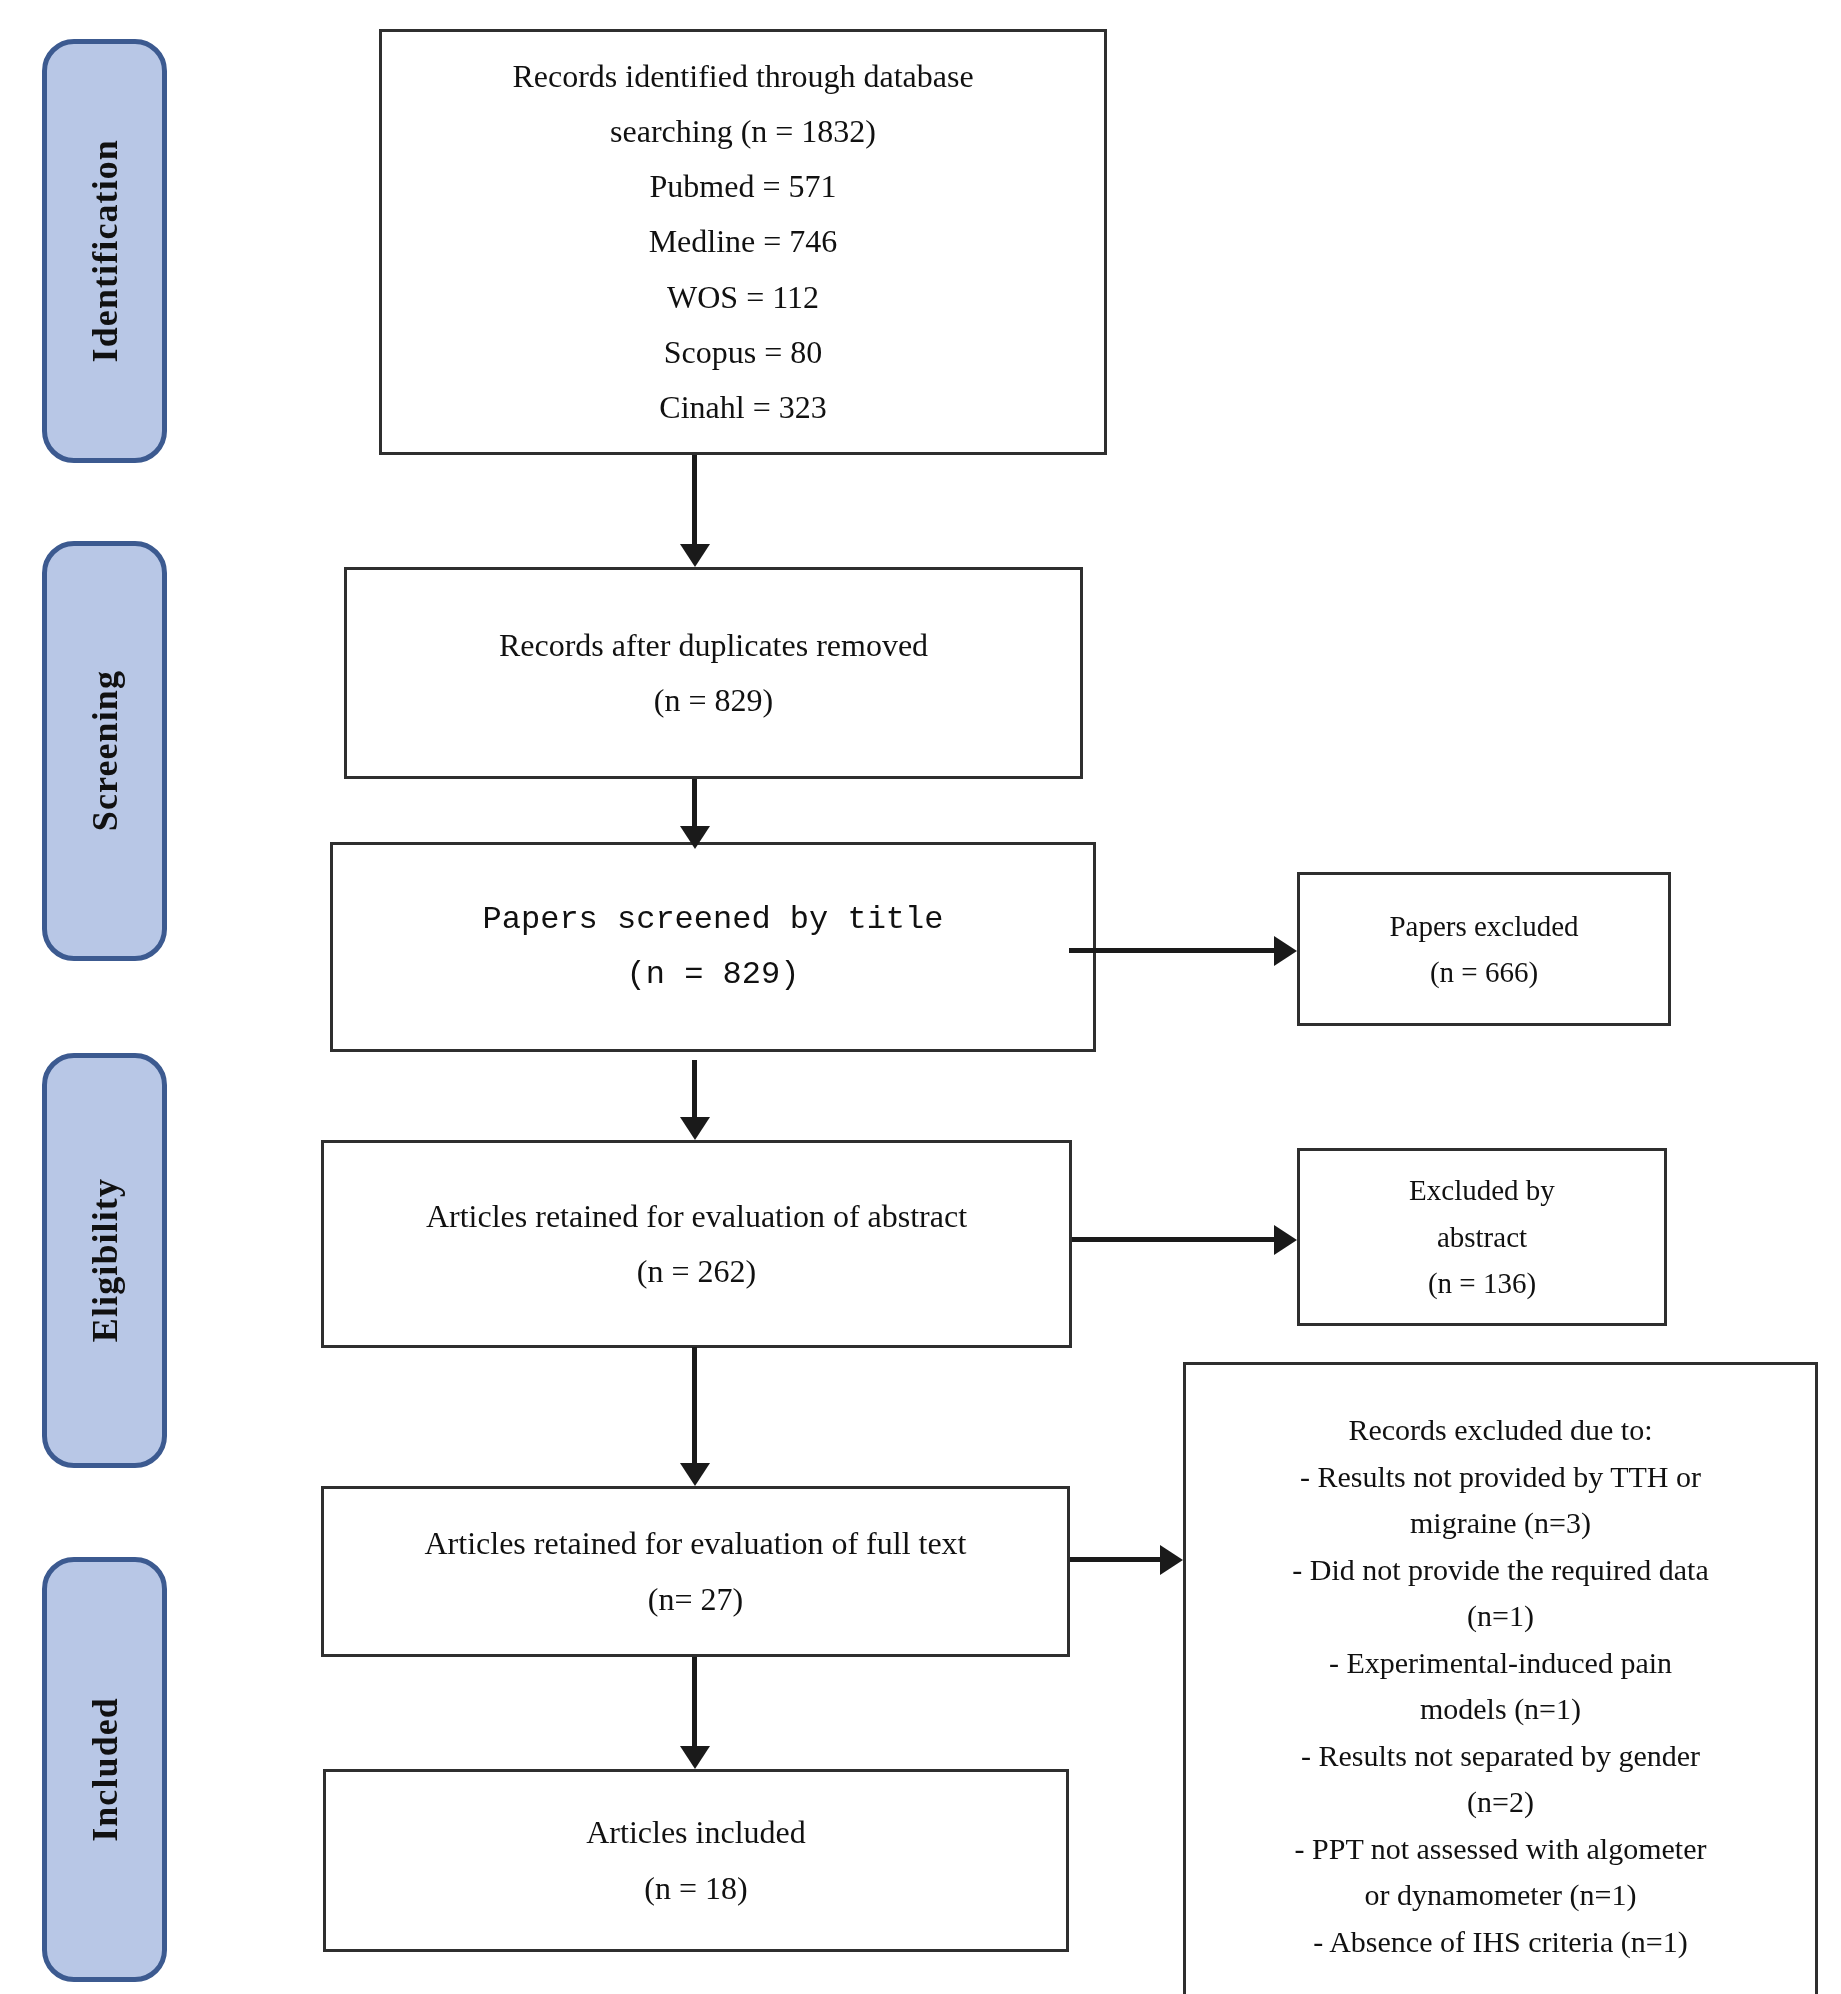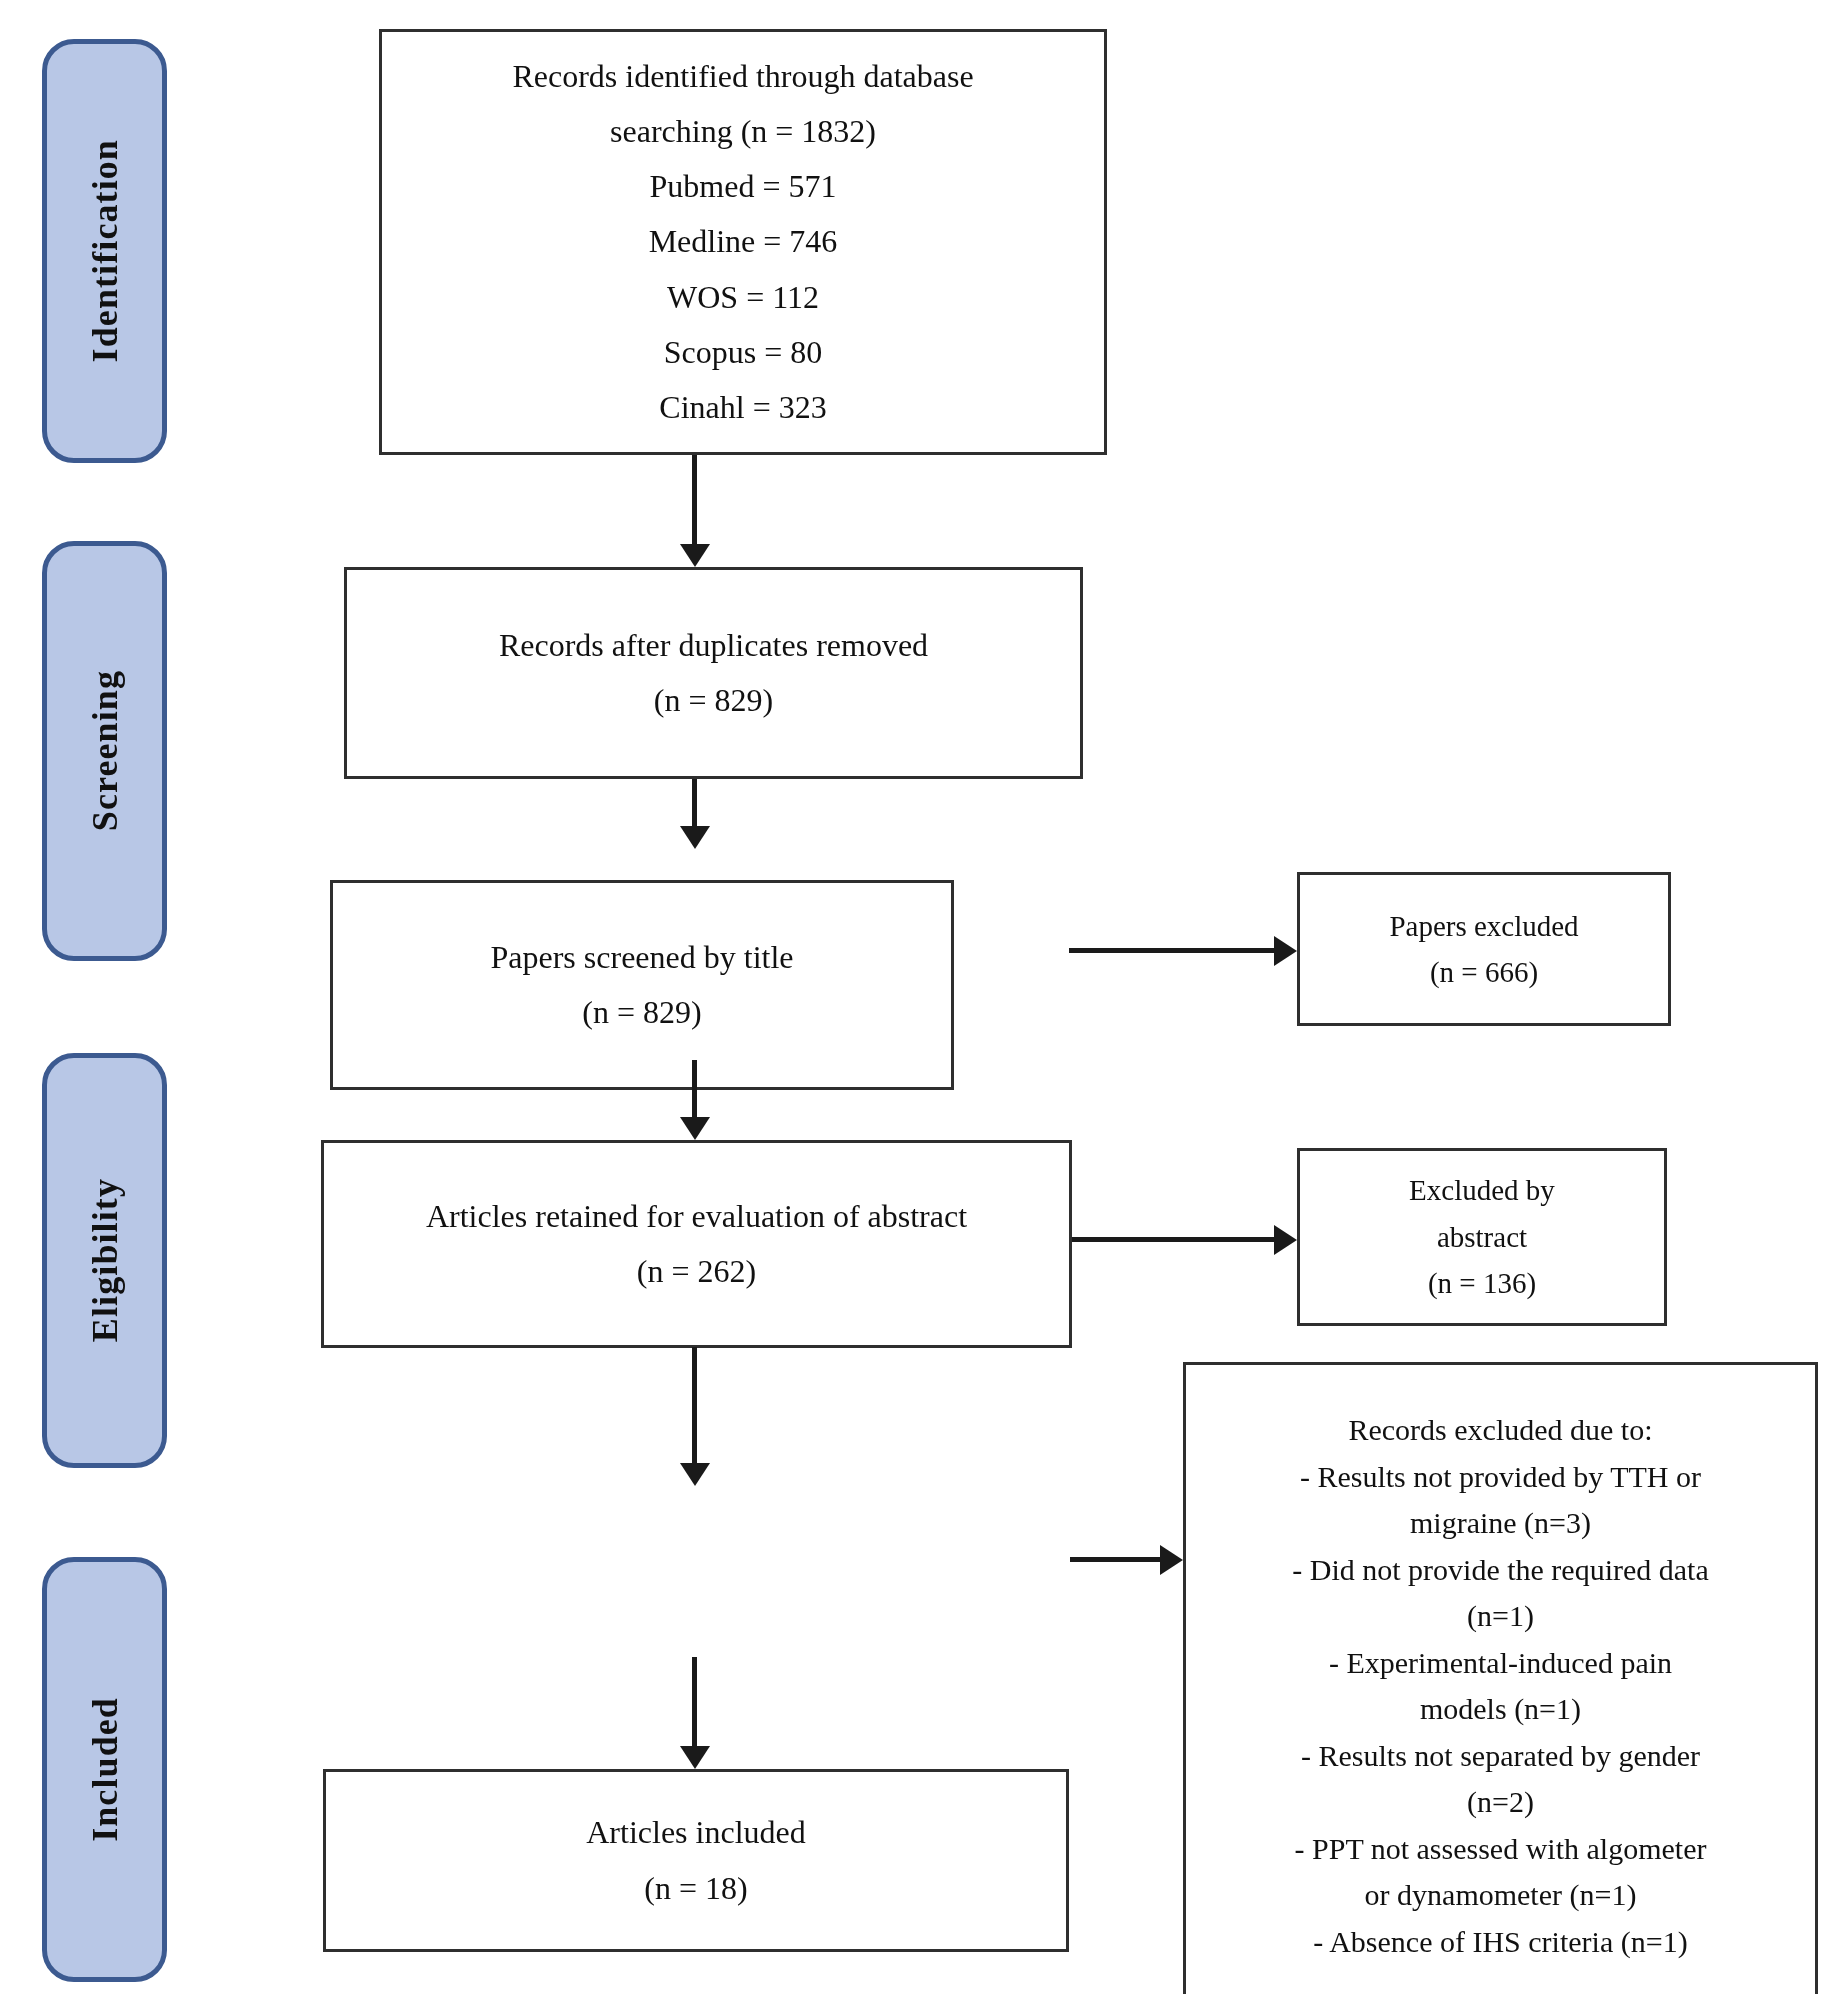--- a/index.html
+++ b/index.html
@@ -108,26 +108,28 @@
 searching (n = 1832)
 Pubmed = 571
 Medline = 746
 WOS = 112
 Scopus = 80
 Cinahl = 323</div>
 
   <div class="fbox" style="left:344px;top:567px;width:739px;height:212px;">Records after duplicates removed
 (n = 829)</div>
 
-  <div class="fbox" style="left:330px;top:880px;width:624px;height:210px;">Papers screened by title
+  <div class="fbox" style="left:330px;top:842px;width:766px;height:210px;font-family:Liberation Mono, monospace;">Papers screened by title
 (n = 829)</div>
 
   <div class="fbox" style="left:321px;top:1140px;width:751px;height:208px;">Articles retained for evaluation of abstract
 (n = 262)</div>
 
+  <div class="fbox" style="left:321px;top:1486px;width:749px;height:171px;">Articles retained for evaluation of full text
+(n= 27)</div>
 
   <div class="fbox" style="left:323px;top:1769px;width:746px;height:183px;">Articles included
 (n = 18)</div>
 
   <div class="fbox side" style="left:1297px;top:872px;width:374px;height:154px;">Papers excluded
 (n = 666)</div>
 
   <div class="fbox side" style="left:1297px;top:1148px;width:370px;height:178px;">Excluded by
 abstract
 (n = 136)</div>

